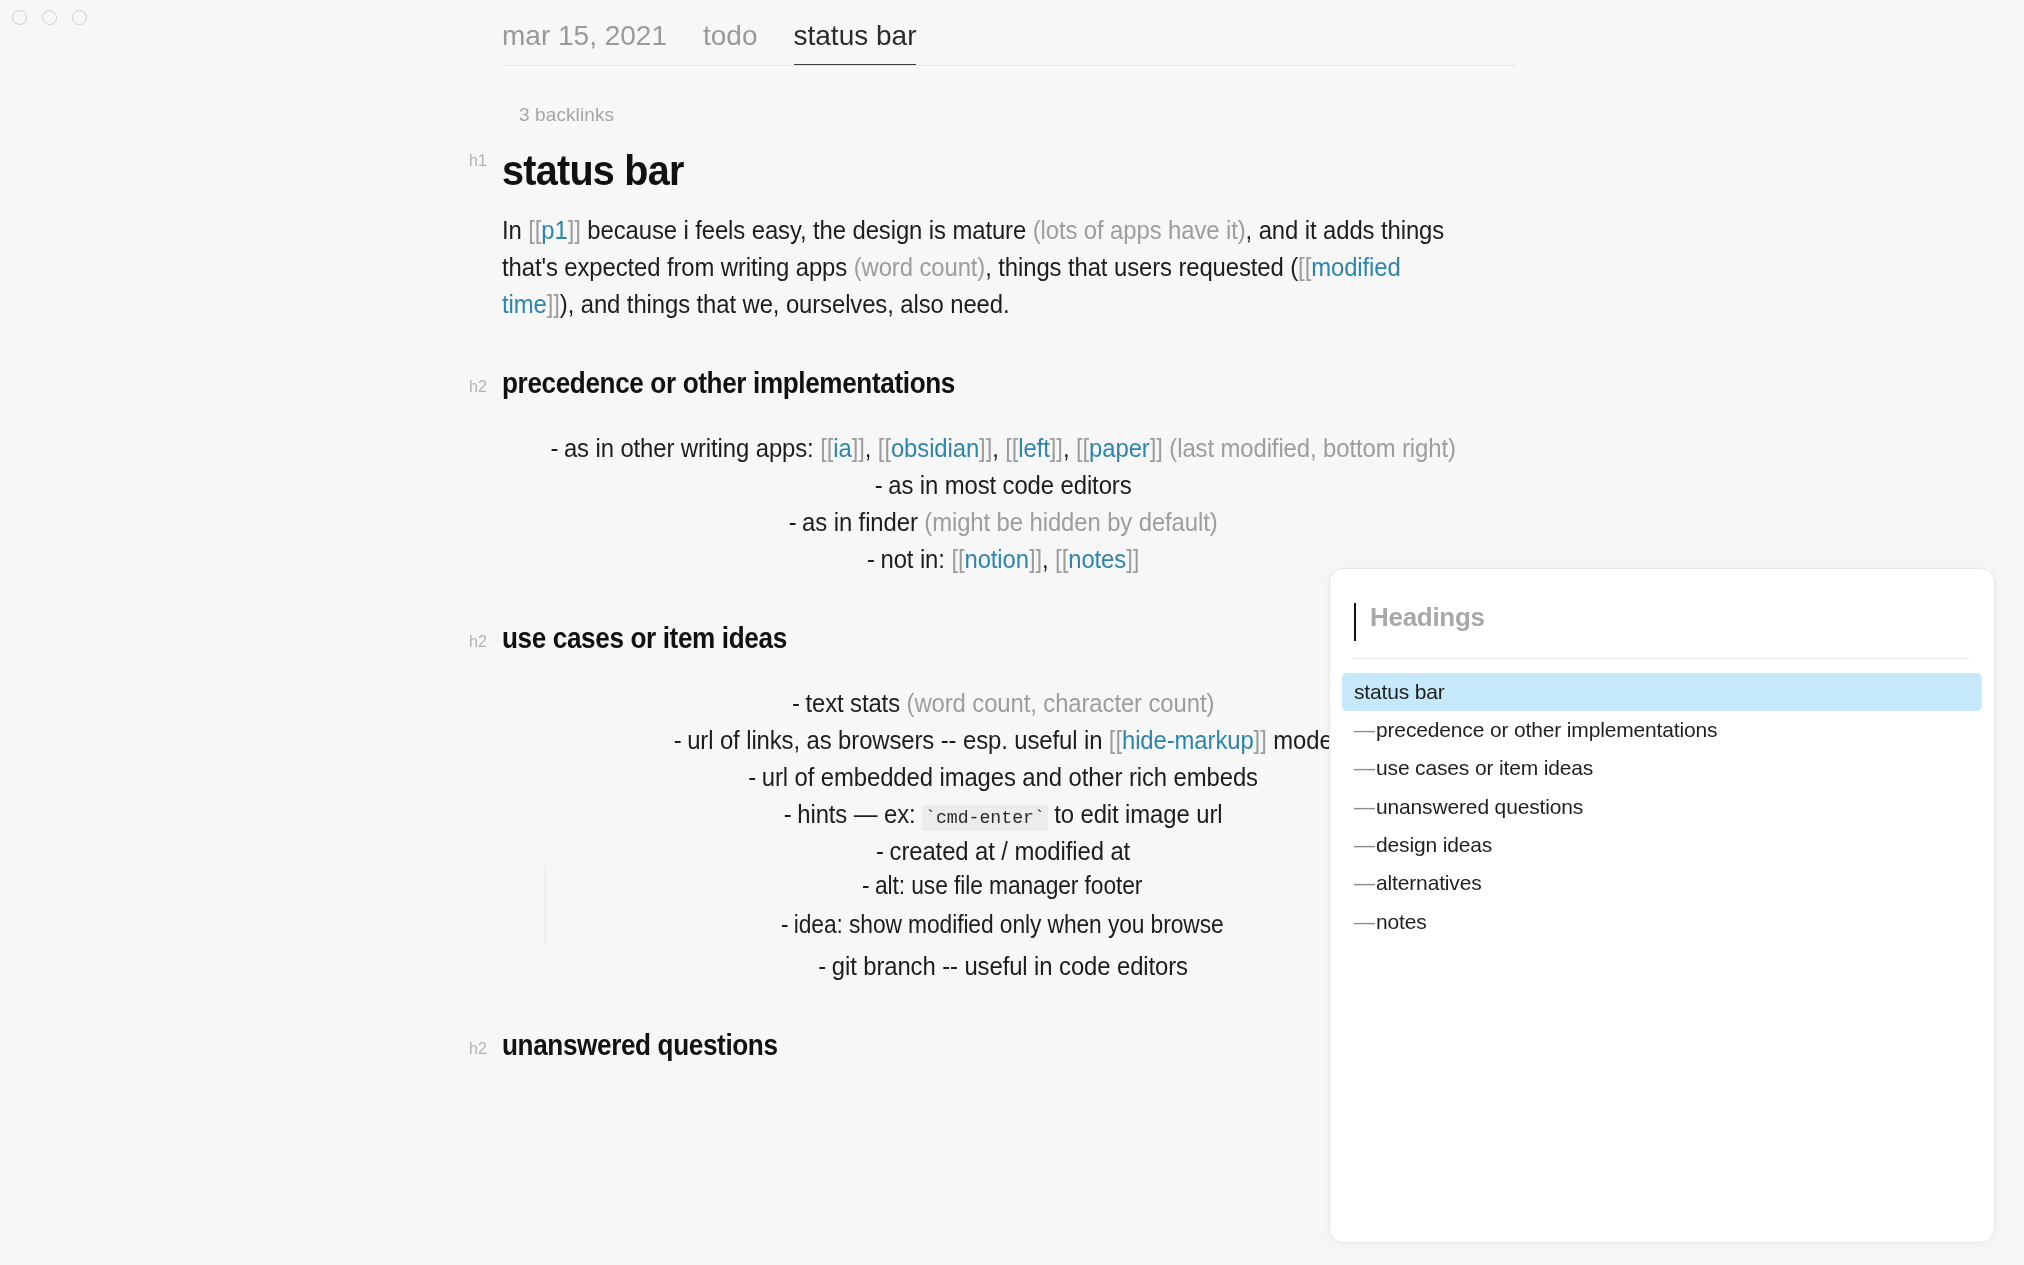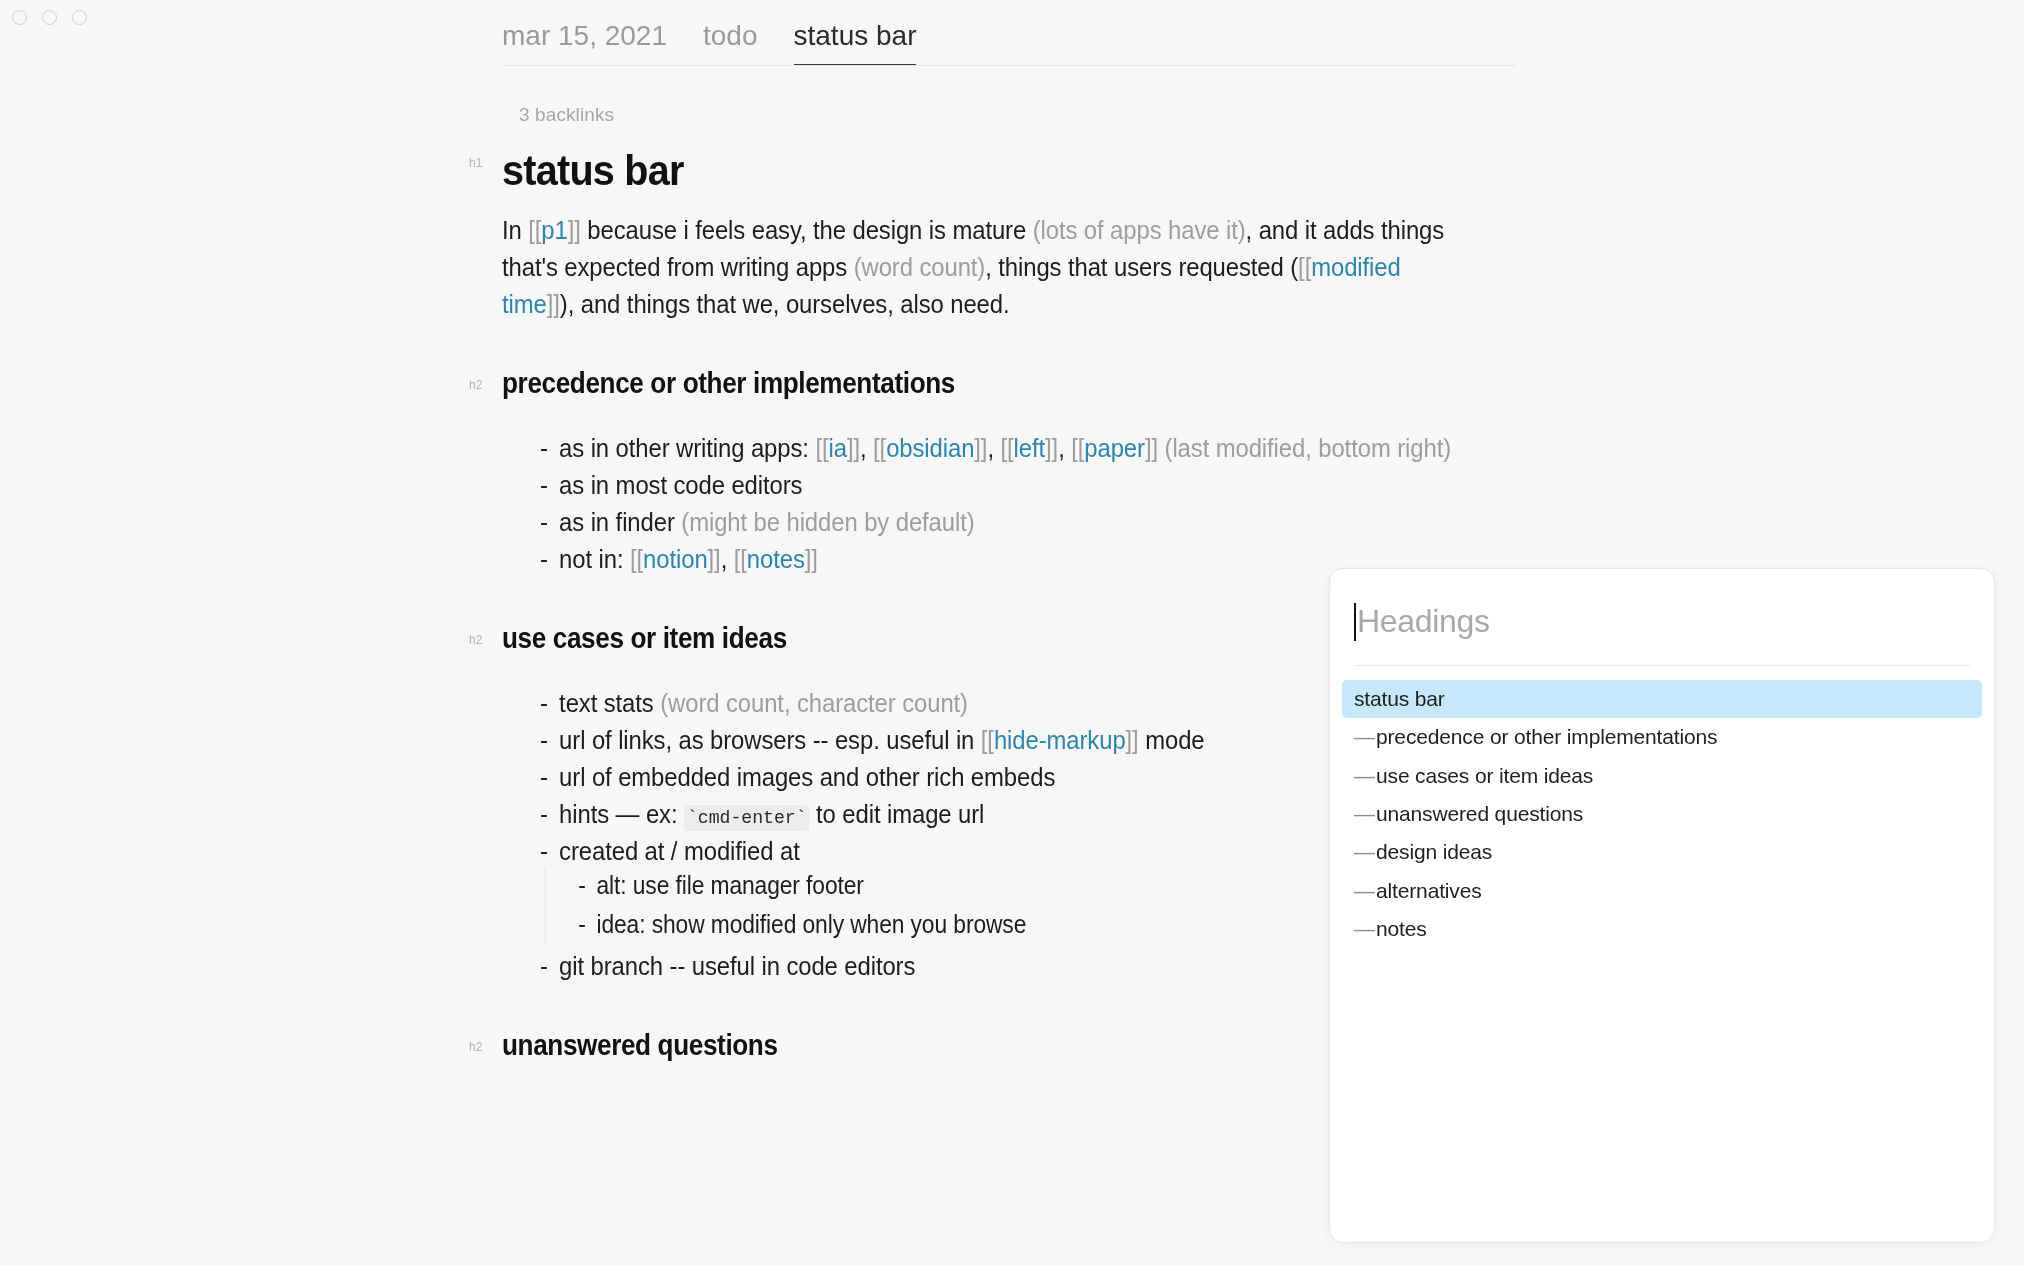--- a/index.html
+++ b/index.html
@@ -98,21 +98,21 @@
     margin: 0 0 20px 17px;
     letter-spacing: 0.1px;
   }
 
   .block {
     position: relative;
   }
   .gutter-tag {
     position: absolute;
     left: -33px;
-    font-size: 12px;
+    font-size: 16px;
     color: #b3b3b3;
     font-family: "Liberation Sans", sans-serif;
     letter-spacing: 0.2px;
   }
 
   h1.h {
     font-size: 43px;
     font-weight: bold;
     line-height: 1.12;
     letter-spacing: -0.8px;
@@ -142,20 +142,21 @@
     margin: 0;
     letter-spacing: -0.1px;
     transform: scaleX(0.955);
     transform-origin: left center;
   }
 
   ul.list {
     list-style: none;
     margin: 12px;
     padding: 0 0 0 26px;
+    text-align: center;
   }
   ul.list li {
     font-size: 25px;
     line-height: 1.16;
     color: #1d1d1d;
     padding: 4px 0 4px 0;
     letter-spacing: -0.1px;
     position: relative;
     transform: scaleX(0.955);
     transform-origin: left center;
@@ -203,26 +204,27 @@
     box-sizing: border-box;
     font-family: "Liberation Sans", sans-serif;
     overflow: hidden;
   }
   .palette-input-wrap {
     position: relative;
     padding: 32px 24px 0 24px;
   }
   .palette-input {
     position: relative;
-    font-size: 32px;
+    font-size: 26px;
     color: #a8a8a8;
     line-height: 1.25;
-    padding-left: 3px;
+    padding-left: 16px;
     letter-spacing: -0.3px;
     white-space: nowrap;
+    font-weight: bold;
   }
   .caret {
     position: absolute;
     left: 0px;
     top: 2px;
     width: 2px;
     height: 38px;
     background: #111;
   }
   .palette-divider {

